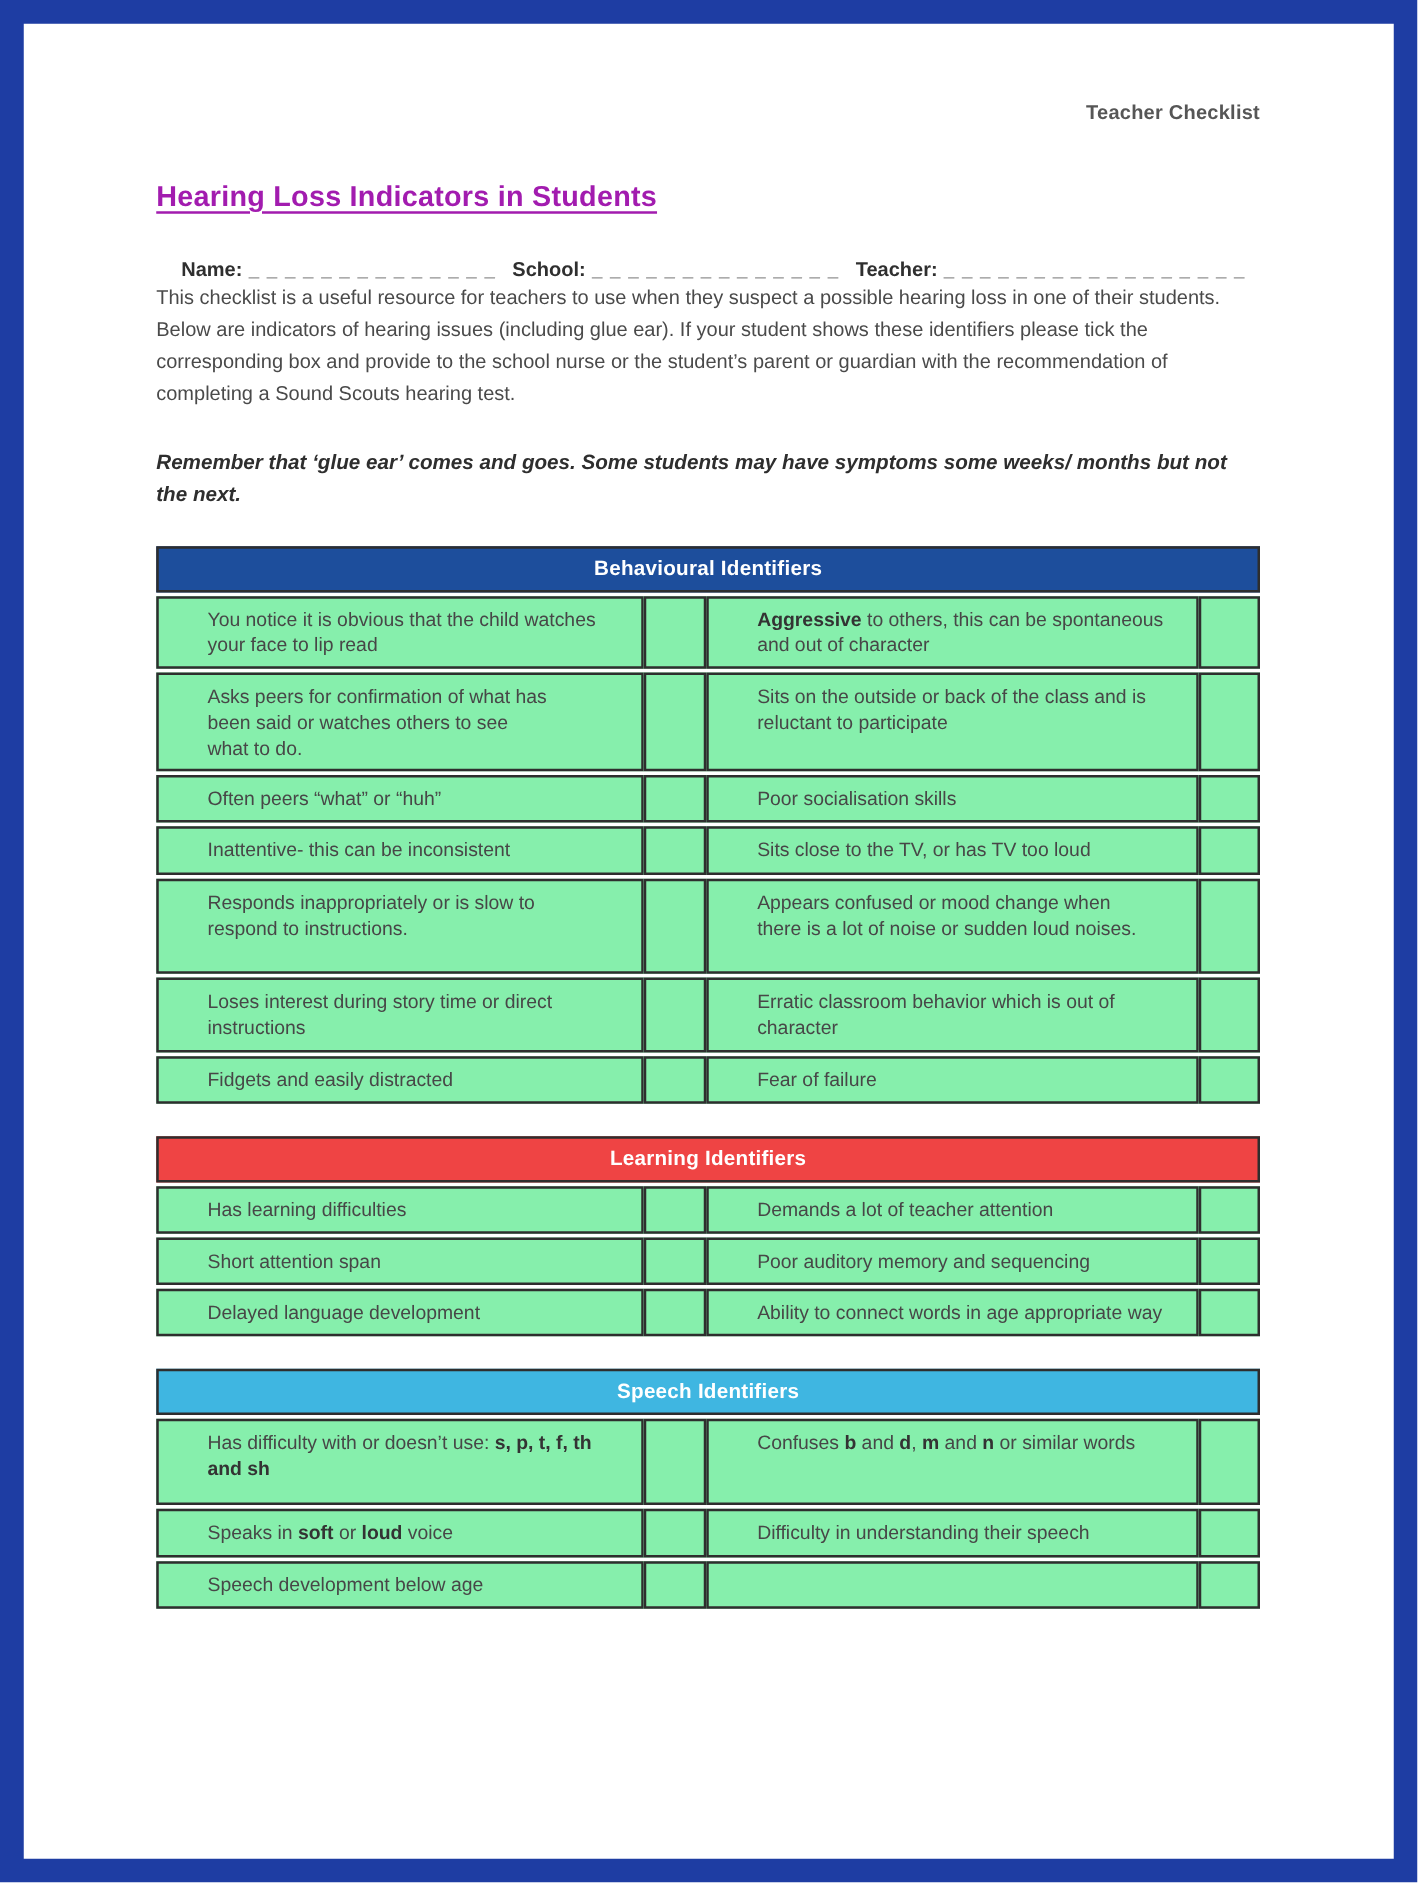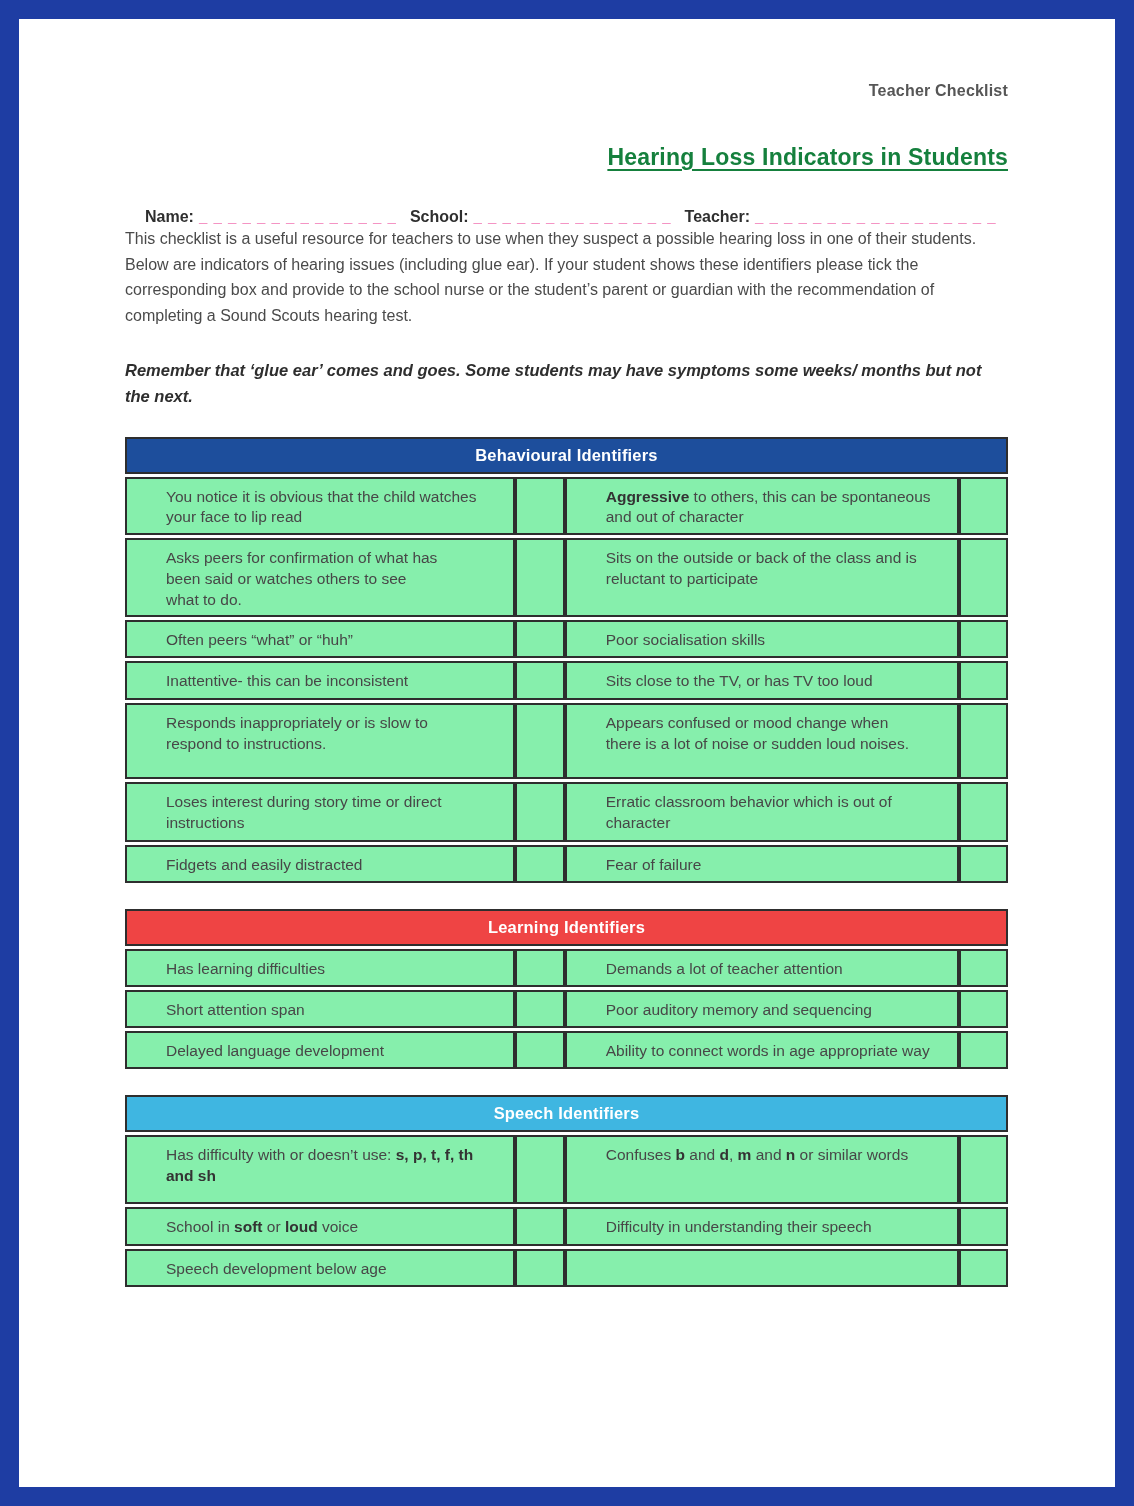--- a/index.html
+++ b/index.html
@@ -4,27 +4,27 @@
 <style>
   html,body{margin:0;padding:0;background:#fff;}
   .doc{
     width:1134px;height:1506px;box-sizing:border-box;
     border:19px solid #1e3da3;background:#fff;position:relative;
     font-family:"Liberation Sans",sans-serif;overflow:hidden;
   }
   .content{margin:0 107px 0 106px;}
   .corner{padding-top:63px;text-align:right;font-size:16px;font-weight:600;color:#565656;letter-spacing:.2px;}
   .title{
-    margin:44px 0 0;text-align:right;font-size:23px;font-weight:700;color:#15803d;
+    margin:44px 0 0;text-align:left;font-size:23px;font-weight:700;color:#a21caf;
     text-decoration:underline;text-decoration-thickness:2px;text-underline-offset:4px;letter-spacing:.2px;
   }
   .fields{margin-top:37px;padding-left:20px;display:flex;gap:13px;font-size:16px;color:#2f2f2f;white-space:nowrap;}
   .field{display:inline-flex;align-items:baseline;gap:5px;}
   .field .lbl{font-weight:700;color:#2f2f2f;}
-  .field .fline{color:#ec4899;font-weight:600;letter-spacing:1px;font-size:15px;}
+  .field .fline{color:#404040;font-weight:600;letter-spacing:1px;font-size:15px;}
   p.body{margin:0;font-size:16px;line-height:1.6;color:#4a4a4a;}
   .p1{margin-top:29px;}
   .p2{margin-top:21px;}
   .note{margin:30px 0 0;font-size:16.5px;line-height:1.55;font-weight:700;font-style:italic;color:#2e2e2e;}
   table.chk{
     width:100%;border-collapse:separate;border-spacing:0 3px;table-layout:fixed;
   }
   .t1{margin-top:24px;} .t2{margin-top:20px;} .t3{margin-top:20px;}
   table.chk th{
     color:#fff;font-weight:700;font-size:16.5px;letter-spacing:.2px;
@@ -179,21 +179,21 @@
         </thead>
       <tbody>
           <tr style="height: 69px;">
             <td class="cell"><span>Has difficulty with or doesn’t use: </span><span class="b">s, p, t, f, th
 and sh</span></td>
             <td class="tick"></td>
             <td class="cell"><span>Confuses </span><span class="b">b</span><span> and </span><span class="b">d</span><span>, </span><span class="b">m</span><span> and </span><span class="b">n</span><span> or similar words</span></td>
             <td class="tick"></td>
           </tr>
           <tr style="height: 39px;">
-            <td class="cell"><span>School in </span><span class="b">soft</span><span> or </span><span class="b">loud</span><span> voice</span></td>
+            <td class="cell"><span>Speaks in </span><span class="b">soft</span><span> or </span><span class="b">loud</span><span> voice</span></td>
             <td class="tick"></td>
             <td class="cell"><span>Difficulty in understanding their speech</span></td>
             <td class="tick"></td>
           </tr>
           <tr style="height: 38px;">
             <td class="cell"><span>Speech development below age</span></td>
             <td class="tick"></td>
             <td class="cell"></td>
             <td class="tick"></td>
           </tr>

